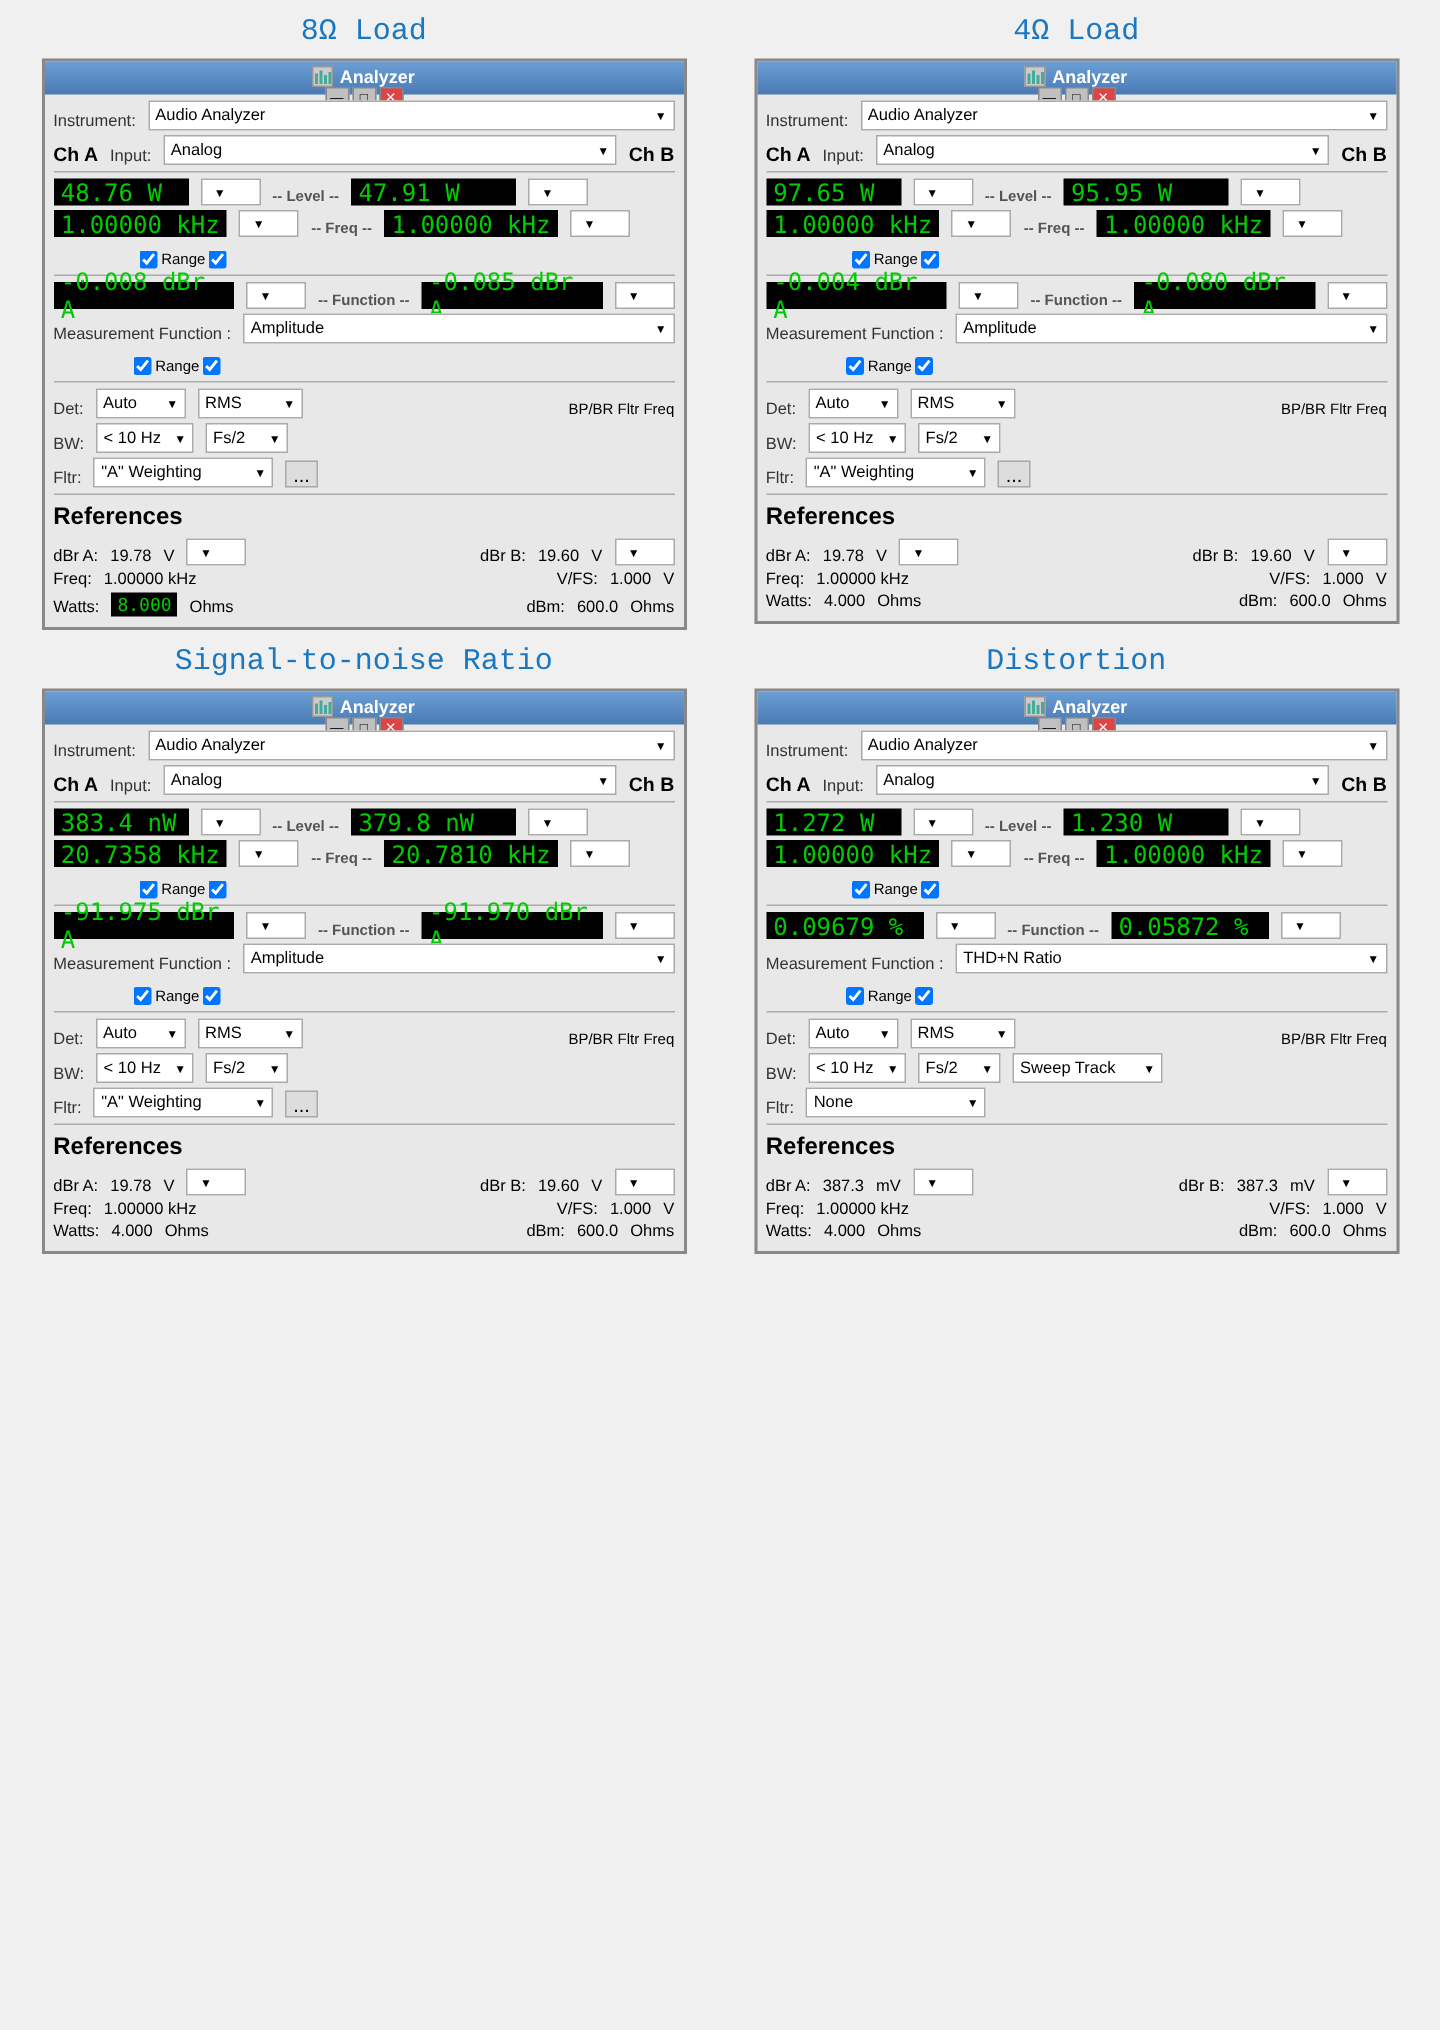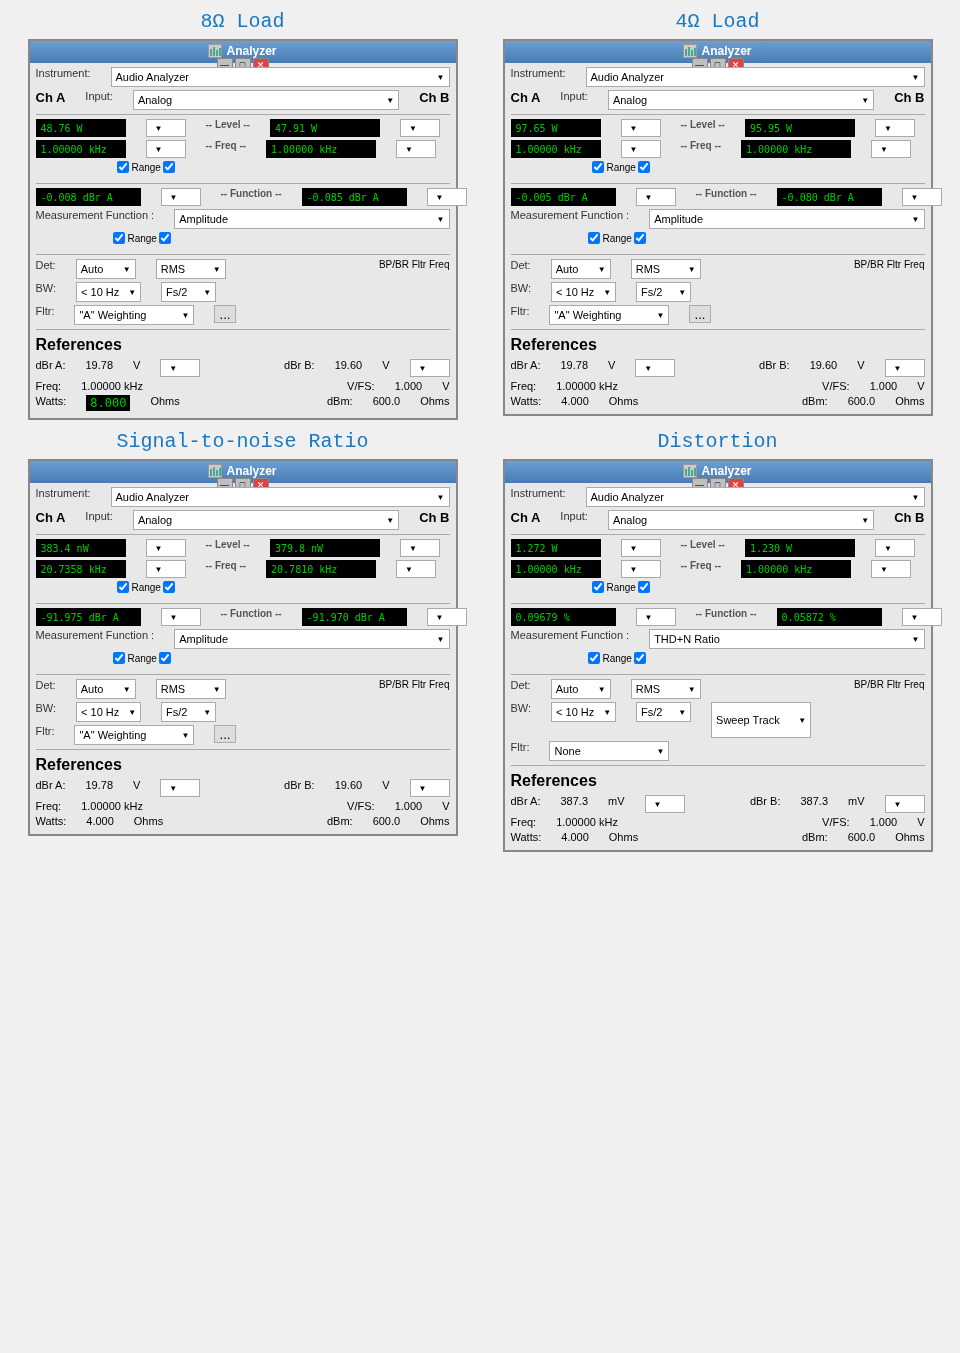--- a/index.html
+++ b/index.html
@@ -74,23 +74,23 @@
       justify-content: center;
       font-size: 9px;
       cursor: pointer;
     }
     .title-btn.close { background: #d44; color: white; }
     .analyzer-body {
       padding: 4px 6px;
     }
     .row {
       display: flex;
-      align-items: flex-start;
+      align-items: flex-end;
       margin-bottom: 3px;
-      gap: 20px;
+      gap: 8px;
     }
     .label {
       color: #333;
       white-space: nowrap;
     }
     .dropdown {
       background: white;
       border: 1px solid #aaa;
       padding: 1px 4px;
       display: flex;
@@ -117,21 +117,21 @@
     .divider {
       border: none;
       border-top: 1px solid #aaa;
       margin: 4px 0;
     }
     .value-box {
       background: black;
       color: #00cc00;
       padding: 1px 5px;
       font-family: monospace;
-      font-size: 10px;
+      font-size: 16px;
       min-width: 90px;
       height: 18px;
       display: flex;
       align-items: center;
     }
     .value-box-wide {
       min-width: 110px;
     }
     .mid-label {
       color: #555;
@@ -182,21 +182,21 @@
     }
     .ohms-label { white-space: nowrap; }
     .sweep-track-dropdown {
       background: white;
       border: 1px solid #aaa;
       padding: 1px 4px;
       display: flex;
       align-items: center;
       justify-content: space-between;
       cursor: pointer;
-      height: 36px;
+      height: 20px;
       min-width: 100px;
     }
   </style>
 </head>
 <body>
 
 <div class="main-grid">
 <div class="section">
       <div class="section-title">8Ω Load</div>
       <div class="analyzer-window">
@@ -440,21 +440,21 @@
       <span class="dropdown-arrow" style="font-size:8px;visibility:hidden;">▼</span>
       <div class="checkbox-row">
         <input type="checkbox" class="checkbox" checked="" style="">
         <span class="range-label">Range</span>
         <input type="checkbox" class="checkbox" checked="" style="">
       </div>
       <div class="dropdown small-dropdown" style="flex:1;visibility:hidden;"></div>
     </div>
     <hr class="divider">
     <div class="row">
-      <div class="value-box" style="min-width:105px;">-0.005  dBr A</div>
+      <div class="value-box" style="min-width:105px;">-0.004  dBr A</div>
       <div class="dropdown small-dropdown">
               <span class="dropdown-arrow">▼</span>
             </div>
       <span class="mid-label">-- Function --</span>
       <div class="value-box value-box-wide" style="min-width:105px;">-0.080  dBr A</div>
       <div class="dropdown small-dropdown">
               <span class="dropdown-arrow">▼</span>
             </div>
     </div>
     <div class="row">

